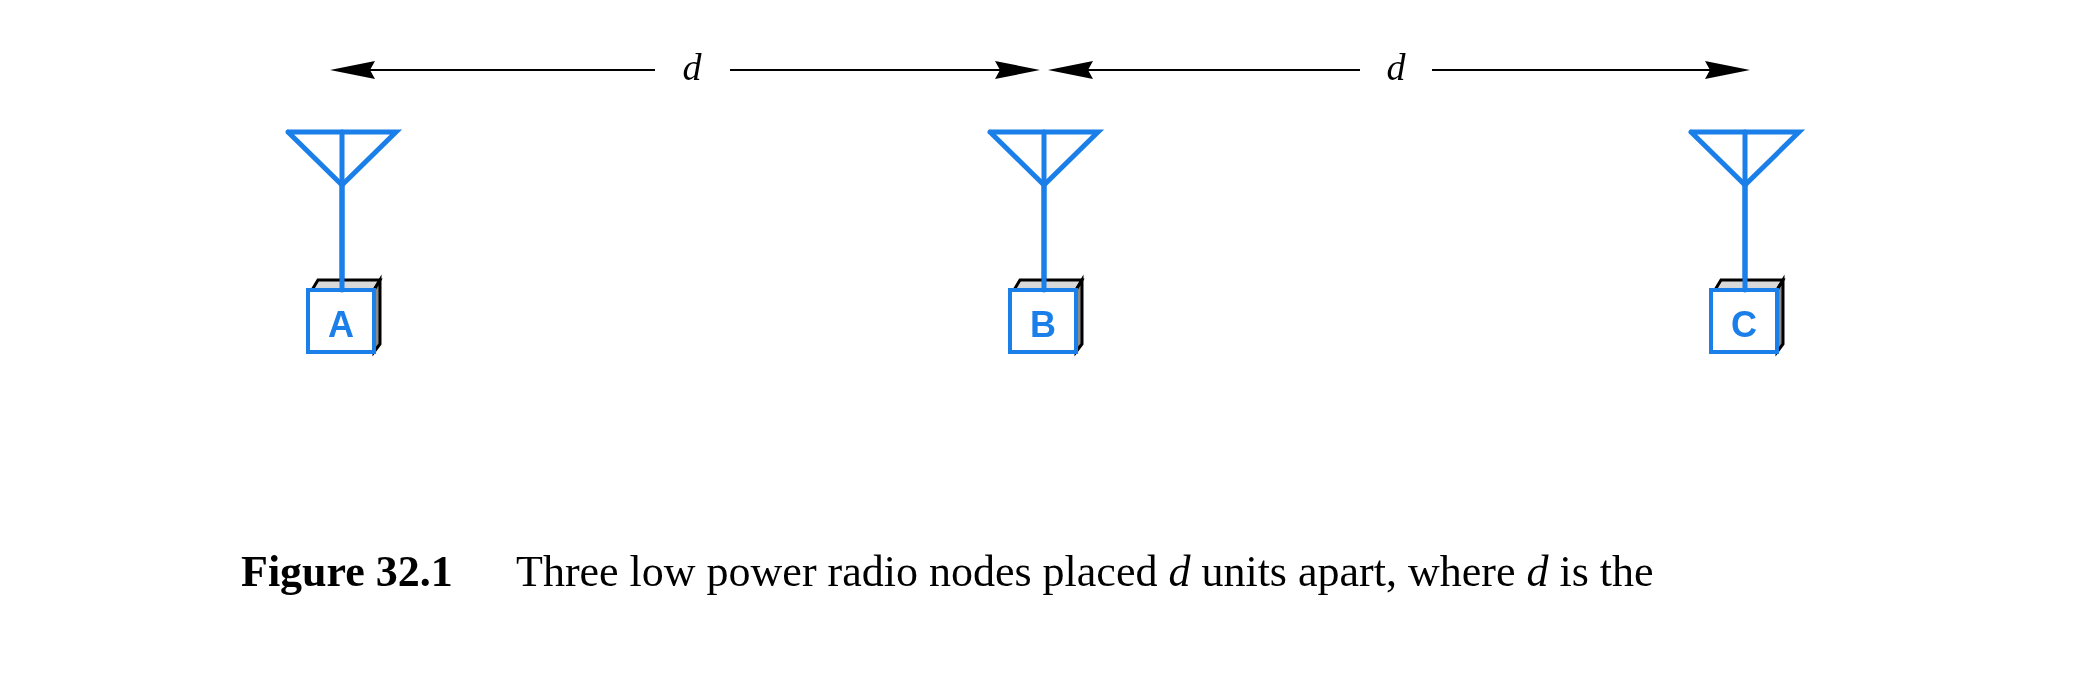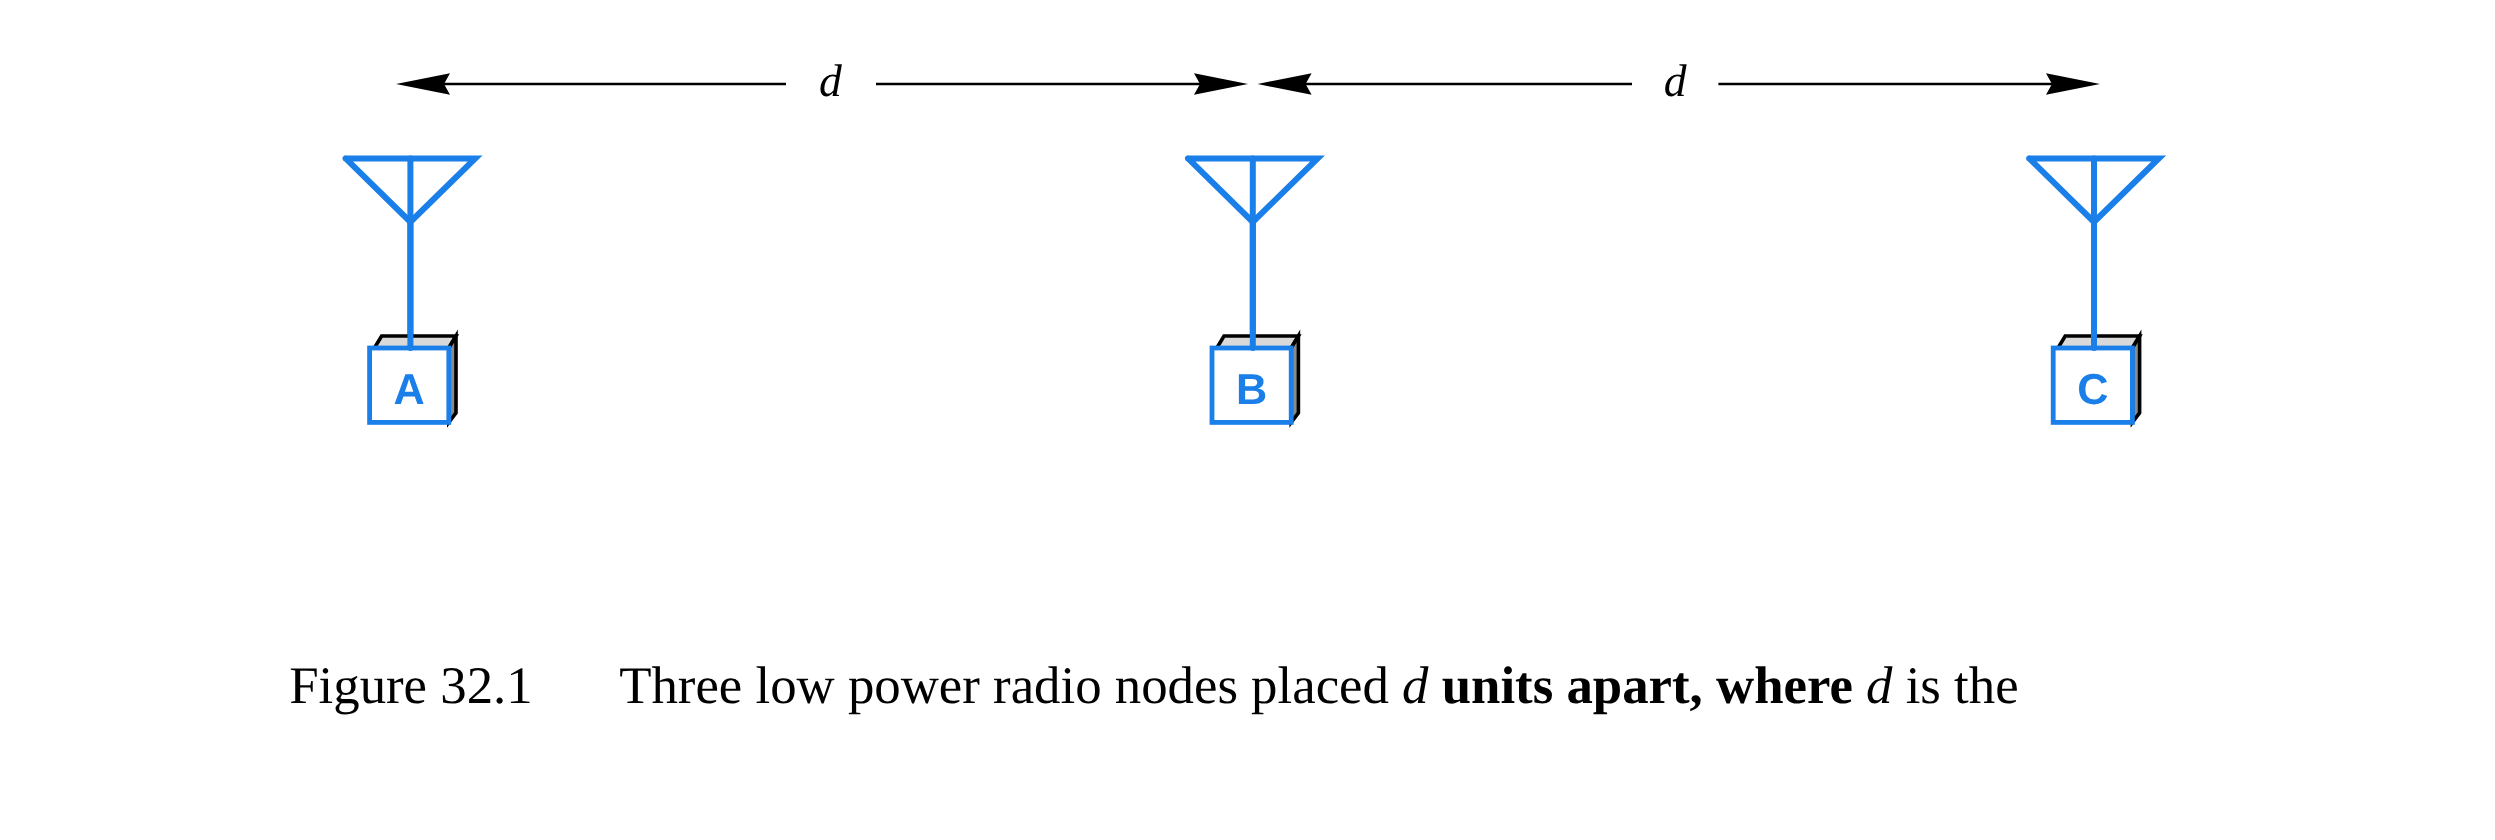--- a/index.html
+++ b/index.html
@@ -9,21 +9,21 @@
   .arrowhead { fill: #000; }
   .dim-label { font-family: "Liberation Serif", serif; font-style: italic; font-size: 38px; fill: #000; }
   .antenna { stroke: #1a7fe8; stroke-width: 5; fill: none; stroke-linecap: round; stroke-linejoin: miter; }
   .box-front { fill: #ffffff; stroke: #1a7fe8; stroke-width: 4; }
   .box-top { fill: #d9d9d9; stroke: #000; stroke-width: 3; }
   .box-side { fill: #8a8a8a; stroke: #000; stroke-width: 3; }
   .node-label { font-family: "Liberation Sans", sans-serif; font-weight: bold; font-size: 36px; fill: #1a7fe8; }
 
   #caption { position: absolute; left: 241px; top: 540px; width: 1700px;
              font-family: "Liberation Serif", serif; font-size: 44px; color: #000; line-height: 64px; }
-  #caption .fig-num { font-weight: normal; display: inline-block; width: 275px; }
+  #caption .fig-num { font-weight: bold; display: inline-block; width: 275px; }
   #caption .line { white-space: nowrap; }
   #caption .indent { display: inline-block; width: 275px; }
   #caption .ital { font-style: italic; }
 </style>
 </head>
 <body>
 
 <svg id="diagram" viewBox="0 0 2079 430" xmlns="http://www.w3.org/2000/svg">
 
   <g>
@@ -80,15 +80,15 @@
       <polygon class="box-side" points="32,290 38,280 38,344 32,352"></polygon>
       <rect class="box-front" x="-34" y="290" width="66" height="62"></rect>
       <line class="antenna" x1="0" y1="185" x2="0" y2="290"></line>
     </g>
     <text class="node-label" x="-1" y="337" text-anchor="middle">C</text>
   </g>
 </svg>
 
 <div id="caption">
   <div class="line">
-    <span class="fig-num" style="white-space: pre;">Figure 32.1</span><span style="white-space: pre;">Three low power radio nodes placed </span><span class="ital" style="white-space: pre;">d</span><span style="white-space: pre; font-weight: bold;"> units apart, where </span><span class="ital" style="white-space: pre;">d</span><span style="white-space: pre;"> is the</span>
+    <span class="fig-num" style="white-space: pre;">Figure 32.1</span><span style="white-space: pre;">Three low power radio nodes placed </span><span class="ital" style="white-space: pre;">d</span><span style="white-space: pre;"> units apart, where </span><span class="ital" style="white-space: pre;">d</span><span style="white-space: pre;"> is the</span>
   </div>
 </div>
 
 </body></html>

